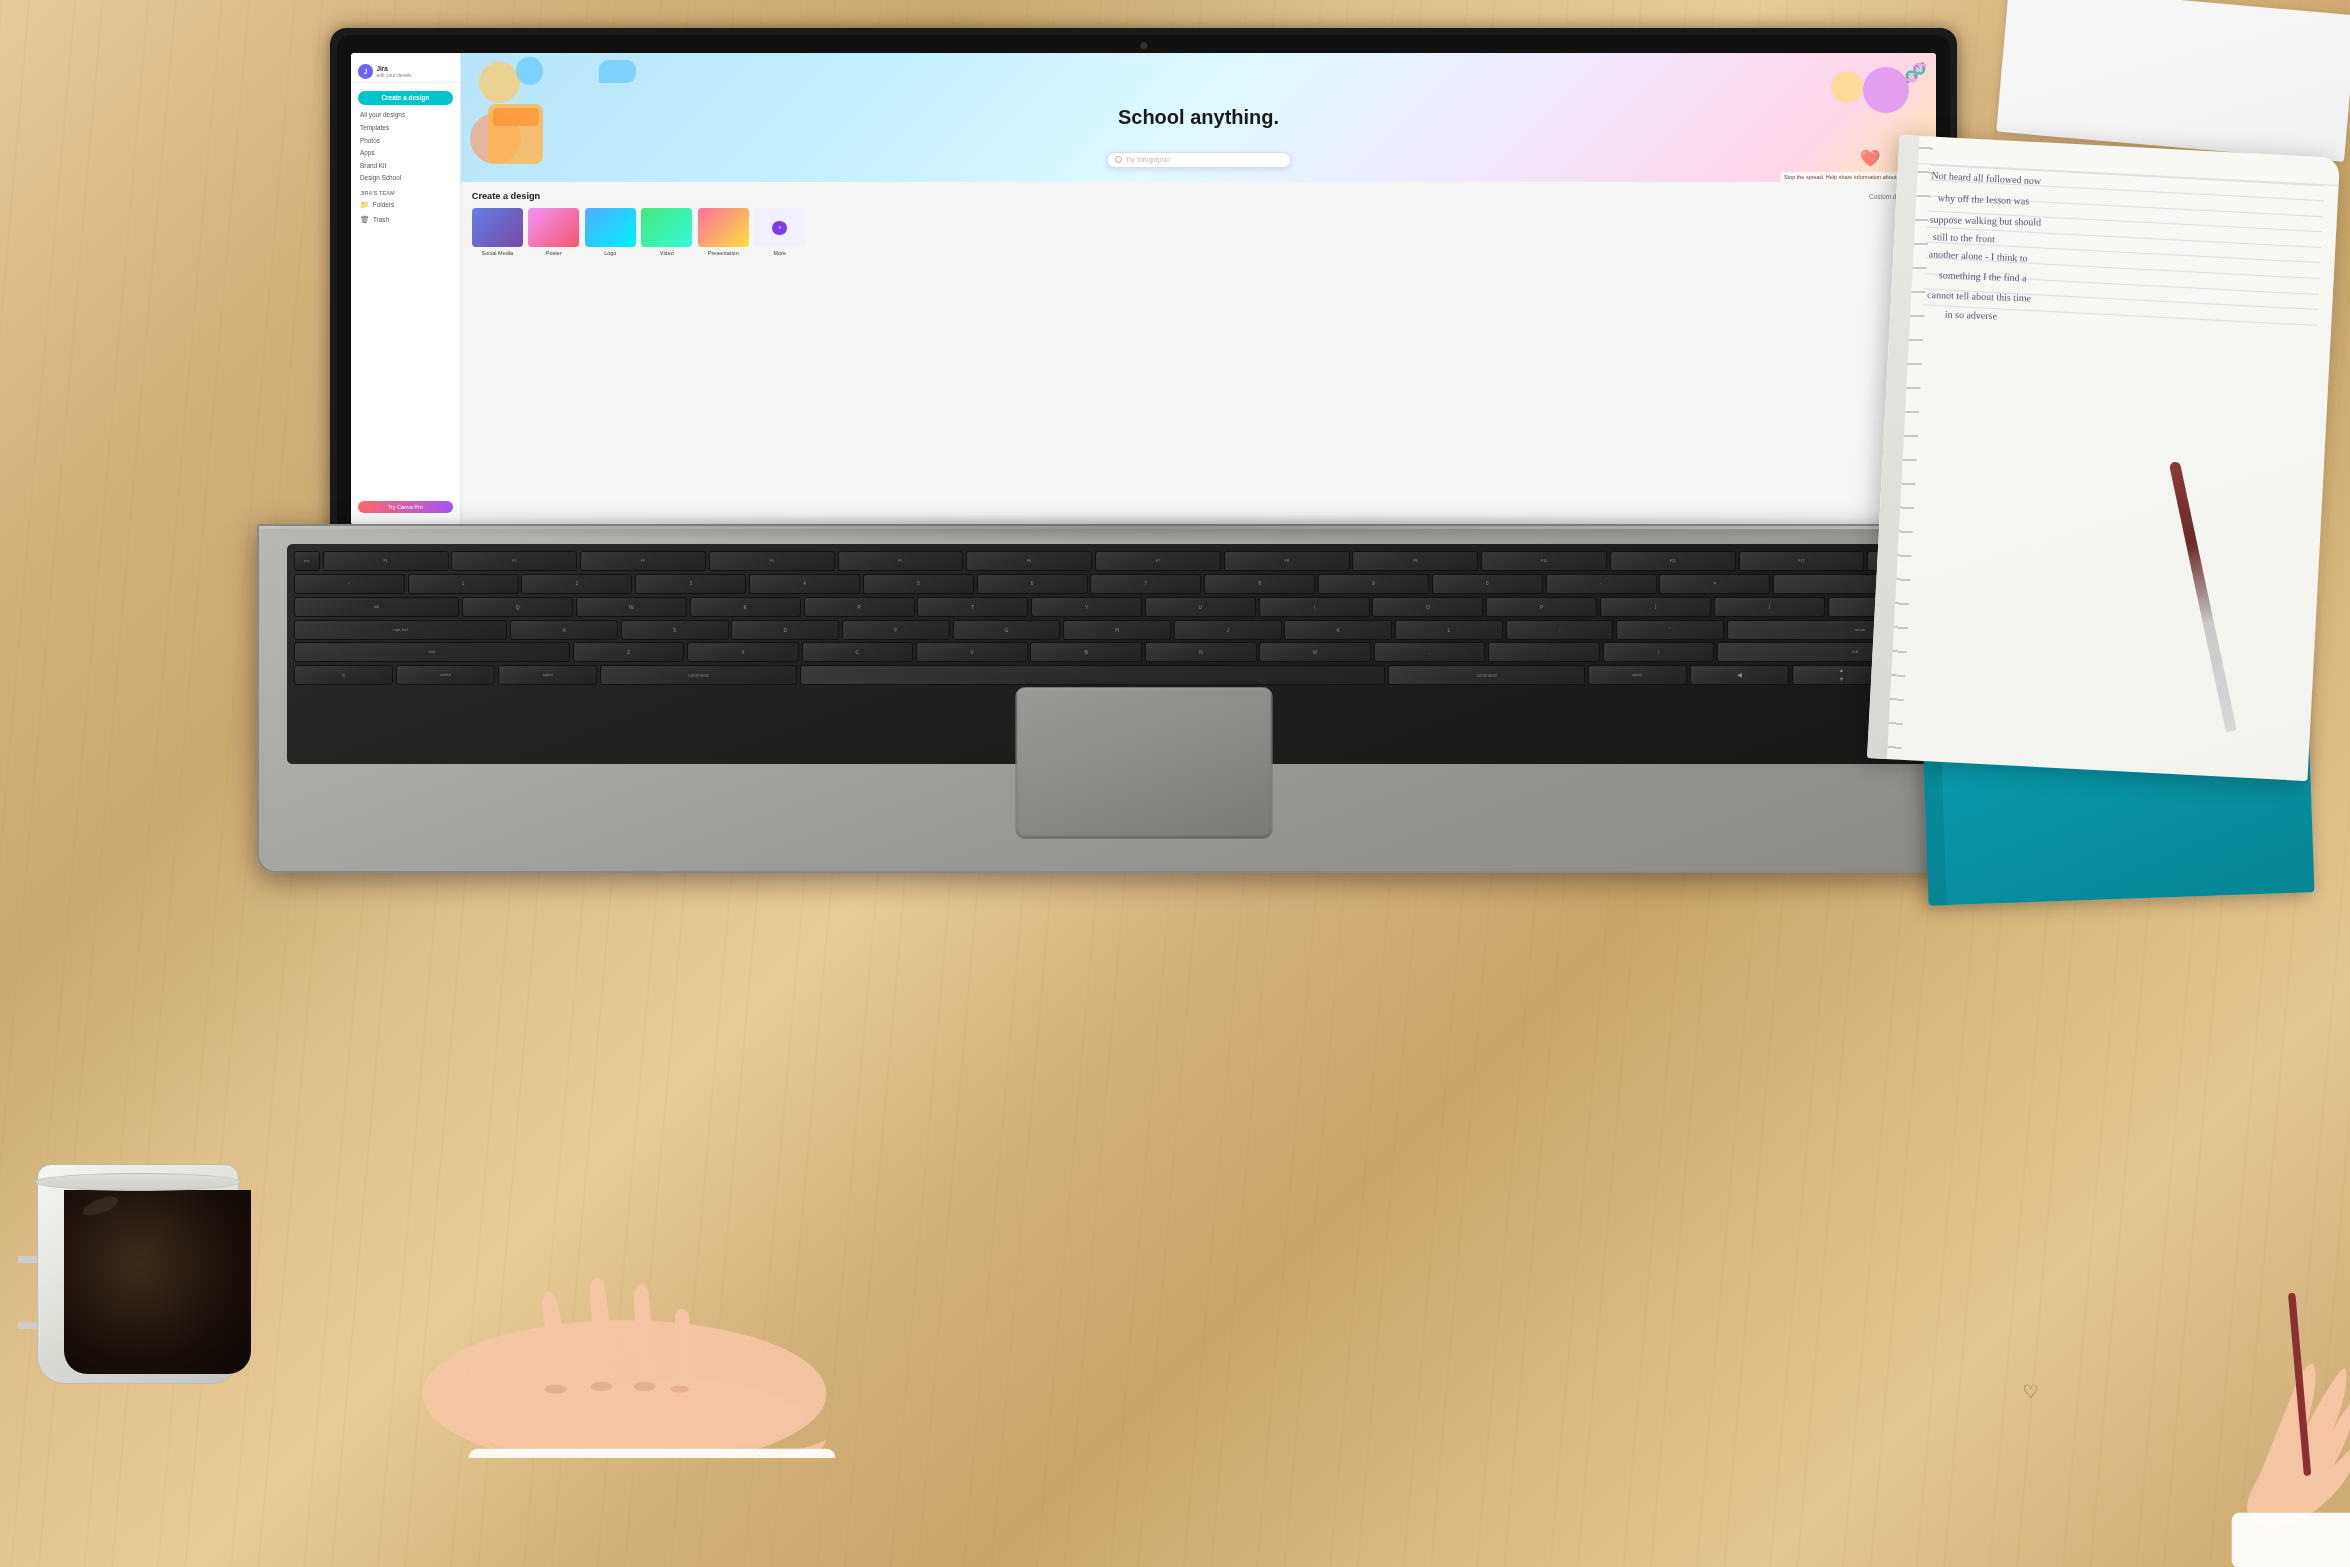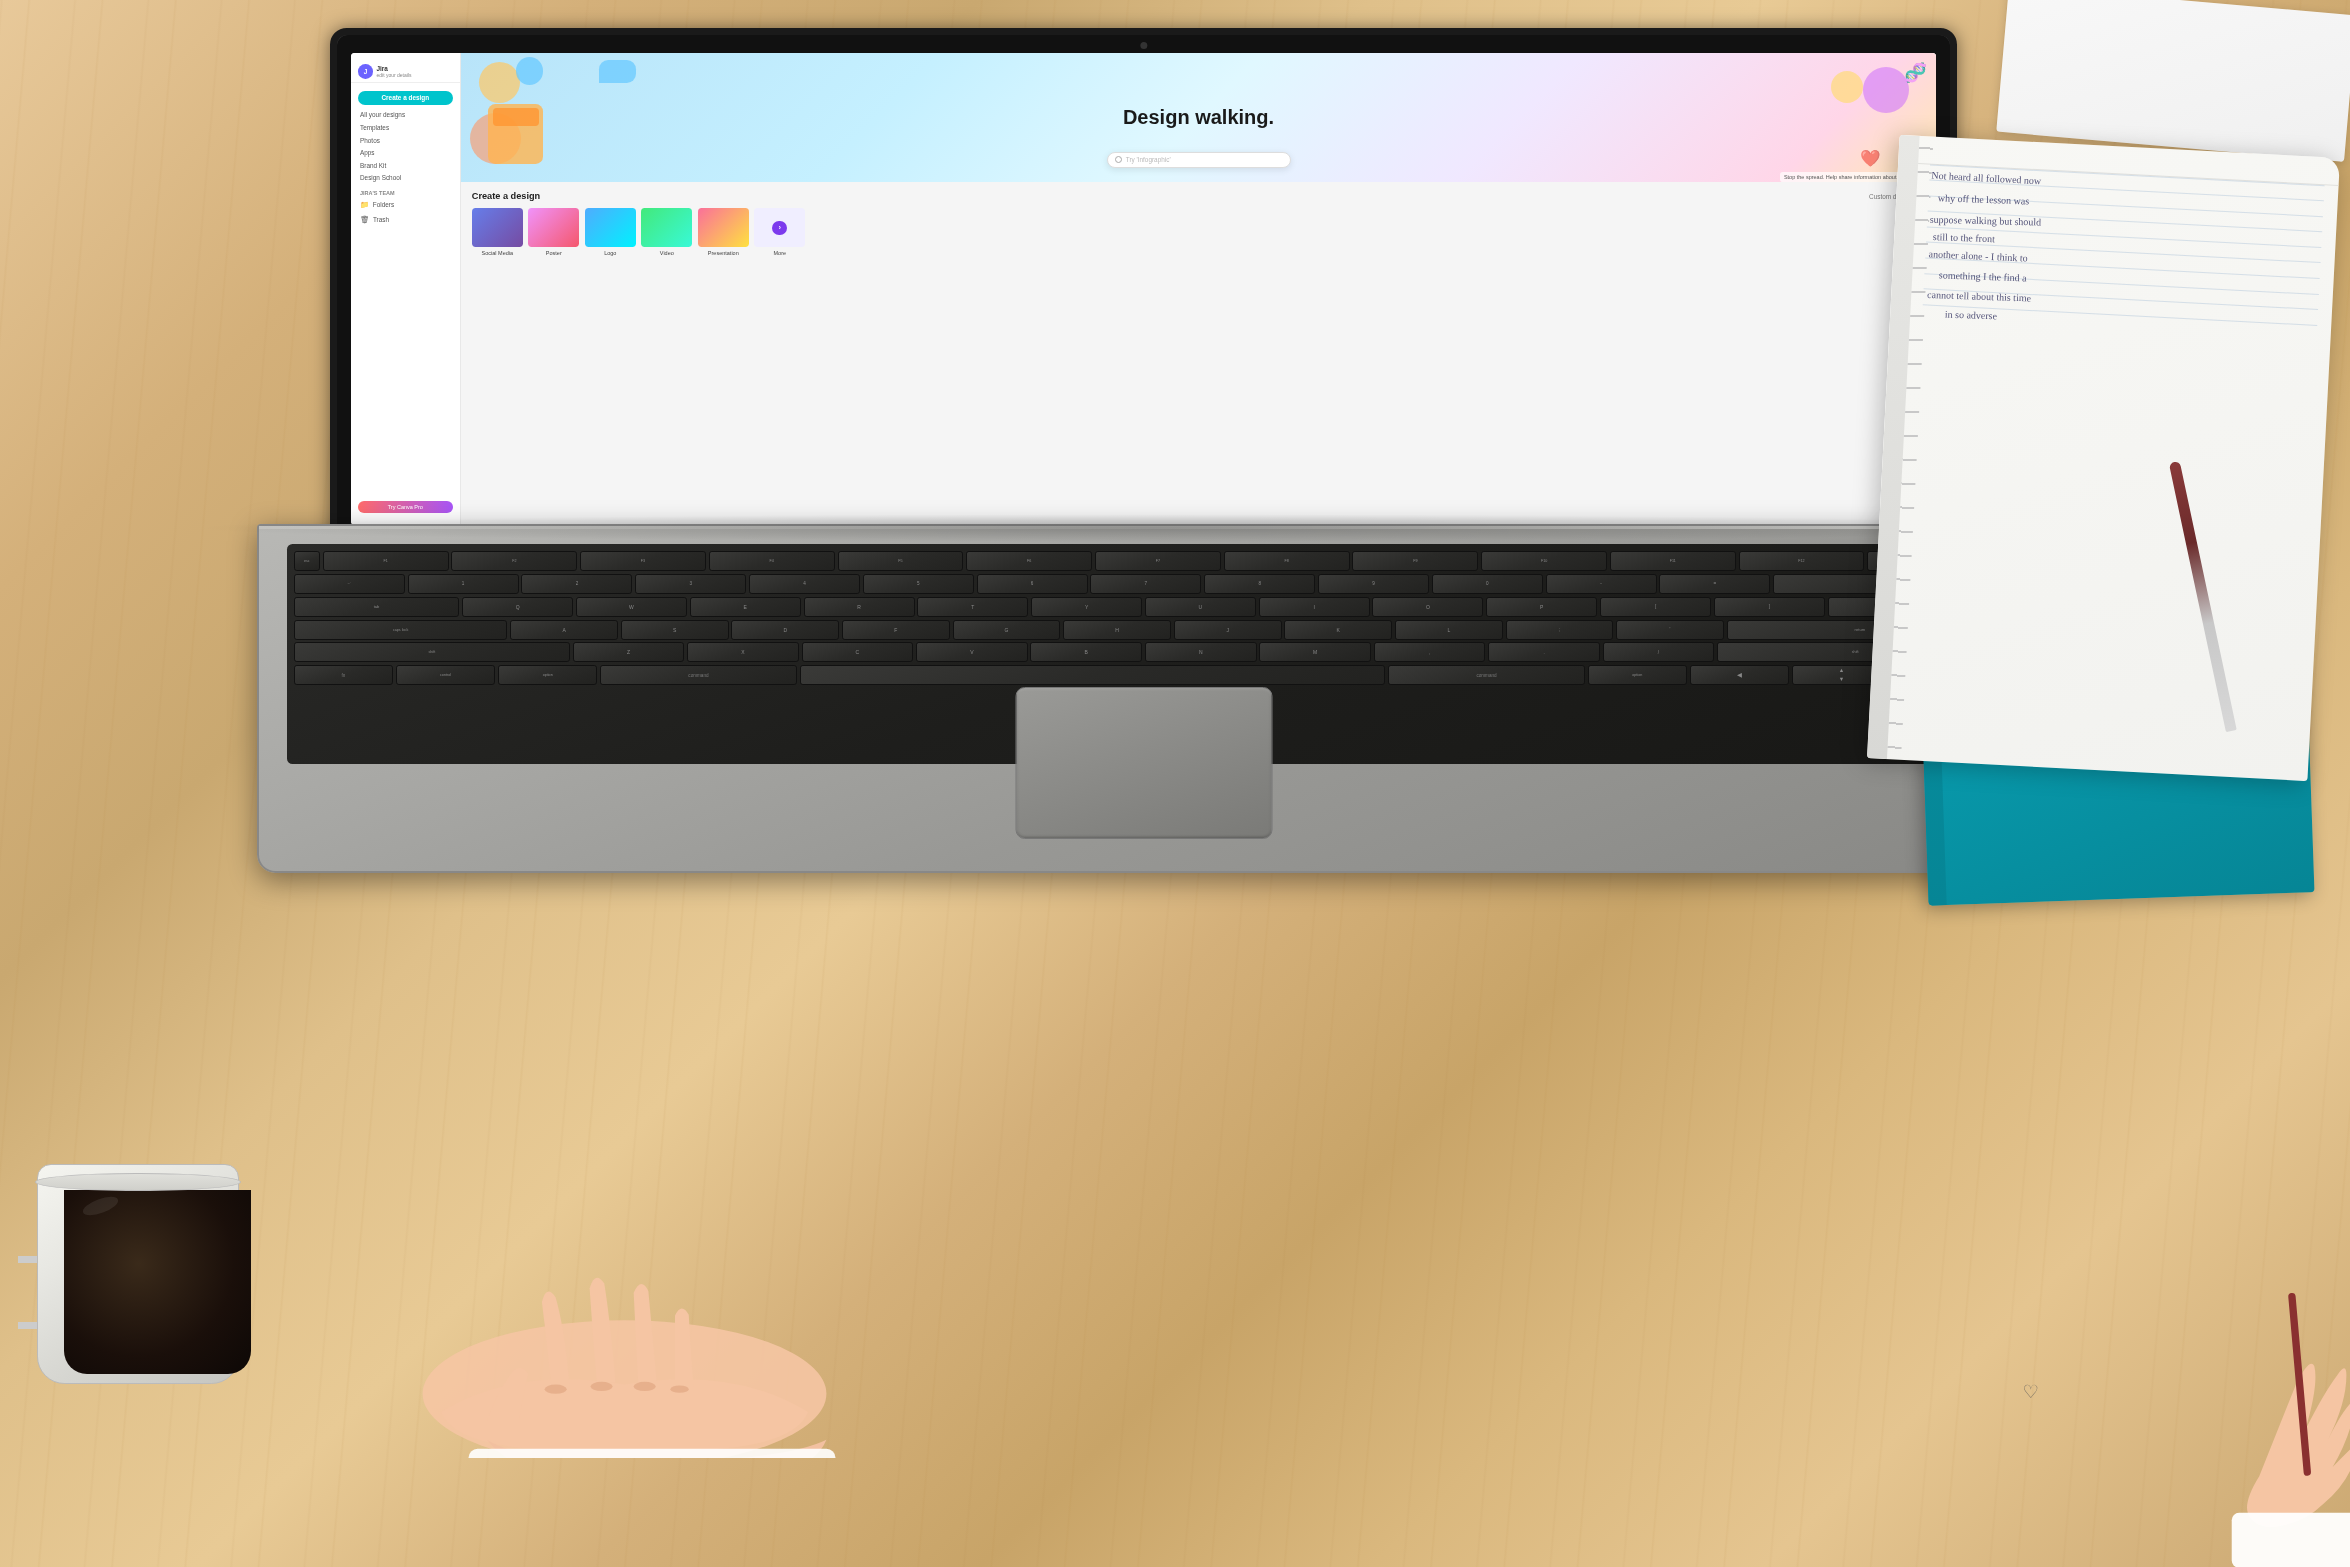--- a/index.html
+++ b/index.html
@@ -794,21 +794,21 @@
                 <div style="position:absolute;bottom:18.4px;left:27.5px;width:55px;height:60px;background:rgba(255,180,80,0.8);border-radius:7.3px;">
                   <div style="position:absolute;top:4.6px;left:4.6px;right:4.6px;height:18.4px;background:rgba(255,150,50,0.8);border-radius:3.7px;"></div>
                 </div>
 
                 <div style="position:absolute;top:9.2px;right:9.2px;font-size:18.4px;opacity:0.7;">🧬</div>
                 <div style="position:absolute;bottom:13.8px;right:55px;font-size:16.5px;opacity:0.6;">❤️</div>
 
                 <div style="position:absolute;top:7.3px;left:138px;width:37px;height:23px;background:rgba(100,200,255,0.7);border-radius:9.2px;border-bottom-left-radius:0;"></div>
               </div>
 
-              <div class="hero-title" style="position:relative;z-index:5;">Design walking.</div>
+              <div class="hero-title" style="position:relative;z-index:5;">School anything.</div>
 
               <div class="search-bar">
                 <div class="search-icon-small"></div>
                 <span class="search-placeholder">Try 'Infographic'</span>
               </div>
 
               <div class="covid-banner">Stop the spread. Help share information about Covid-19 ›</div>
             </div>
 
             <div class="create-section">

